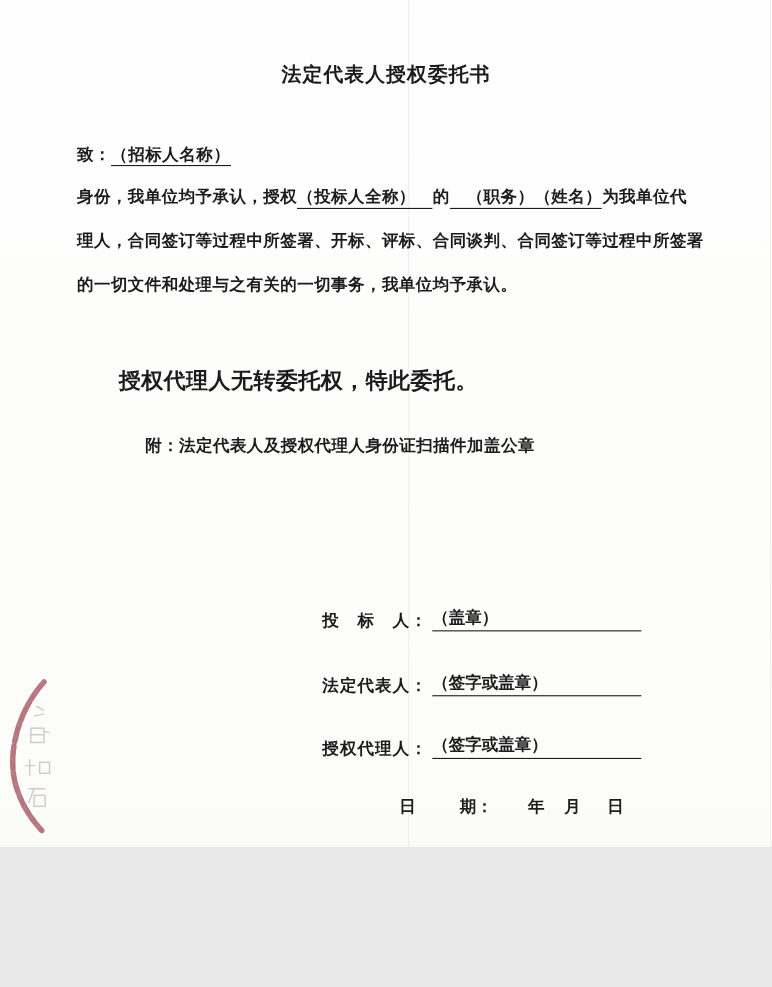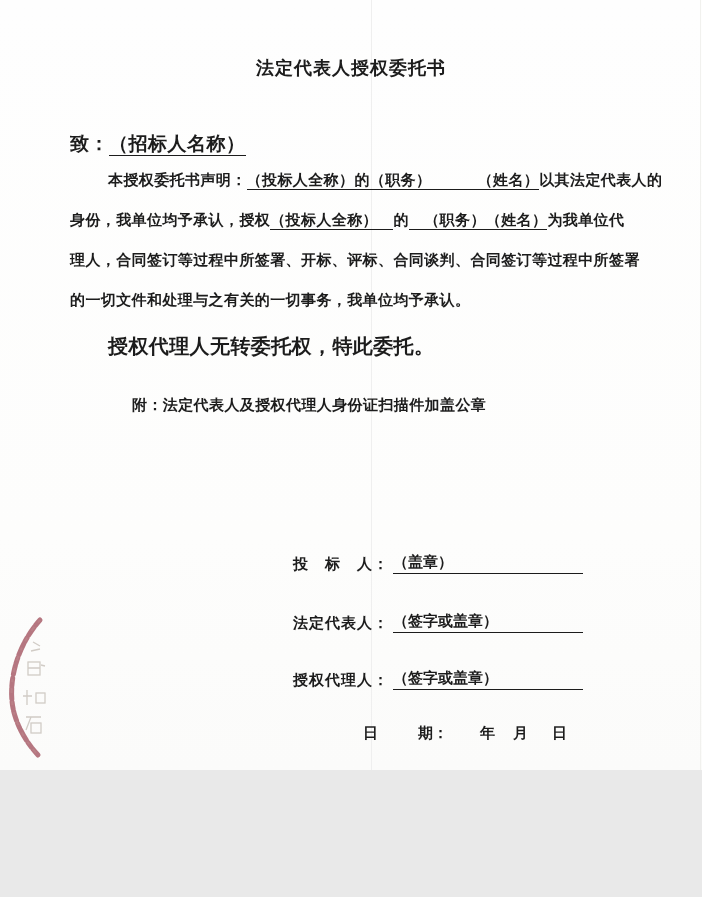--- a/index.html
+++ b/index.html
@@ -21,21 +21,21 @@
     position:absolute;right:1px;top:0;bottom:0;width:1px;
     background:#f1f1ee;
   }
   .title{
     position:absolute;top:56px;left:0;right:0;
     text-align:center;
     font-size:18px;font-weight:700;letter-spacing:1px;
   }
   .addressee{
     position:absolute;left:70px;top:131px;
-    font-size:19px;letter-spacing:0.5px;
+    font-size:15px;letter-spacing:0.5px;
   }
   .para{
     position:absolute;left:70px;top:160px;width:580px;
     font-size:15px;letter-spacing:0.4px;
   }
   .pline{height:40px;line-height:40px;white-space:nowrap;}
   .pline.indent{text-indent:38px;}
   .u{
     border-bottom:1.5px solid #1c1c1c;
     padding-bottom:1px;
@@ -45,21 +45,21 @@
     position:absolute;left:108px;top:333px;
     font-size:20px;letter-spacing:0.4px;
   }
   .attachment{
     position:absolute;left:108px;top:396px;
     font-size:15px;letter-spacing:0.4px;padding-left:24px;
   }
   .sig-row{
     position:absolute;left:293px;
     display:flex;align-items:flex-end;
-    font-size:15px;height:21px;
+    font-size:15px;height:21px;font-family:Liberation Mono, monospace;
   }
   .sig-label{letter-spacing:1px;white-space:pre;}
   .sig-line{
     display:inline-block;width:190px;
     border-bottom:1.5px solid #1c1c1c;
     text-align:left;height:21px;line-height:21px;
     margin-left:4px;
   }
   .date-row{
     position:absolute;left:363px;top:724px;
@@ -81,21 +81,20 @@
 <div class="page">
 
   <div class="fold-line"></div>
   <div class="edge-line"></div>
 
   <div class="title">法定代表人授权委托书</div>
 
   <div class="addressee"><span>致：</span><span class="u">（招标人名称）</span></div>
 
   <div class="para">
-    <div class="pline indent"><span>本授权委托书声明：</span><span class="u">（投标人全称）的（职务）　　　（姓名）</span><span>以其法定代表人的</span></div>
     <div class="pline"><span>身份，我单位均予承认，授权</span><span class="u">（投标人全称）　</span><span>的</span><span class="u">　（职务）（姓名）</span><span>为我单位代</span></div>
     <div class="pline">理人，合同签订等过程中所签署、开标、评标、合同谈判、合同签订等过程中所签署</div>
     <div class="pline">的一切文件和处理与之有关的一切事务，我单位均予承认。</div>
   </div>
 
   <div class="clause">授权代理人无转委托权，特此委托。</div>
 
   <div class="attachment">附：法定代表人及授权代理人身份证扫描件加盖公章</div>
 
   <div class="sig-row" style="top:553px">

